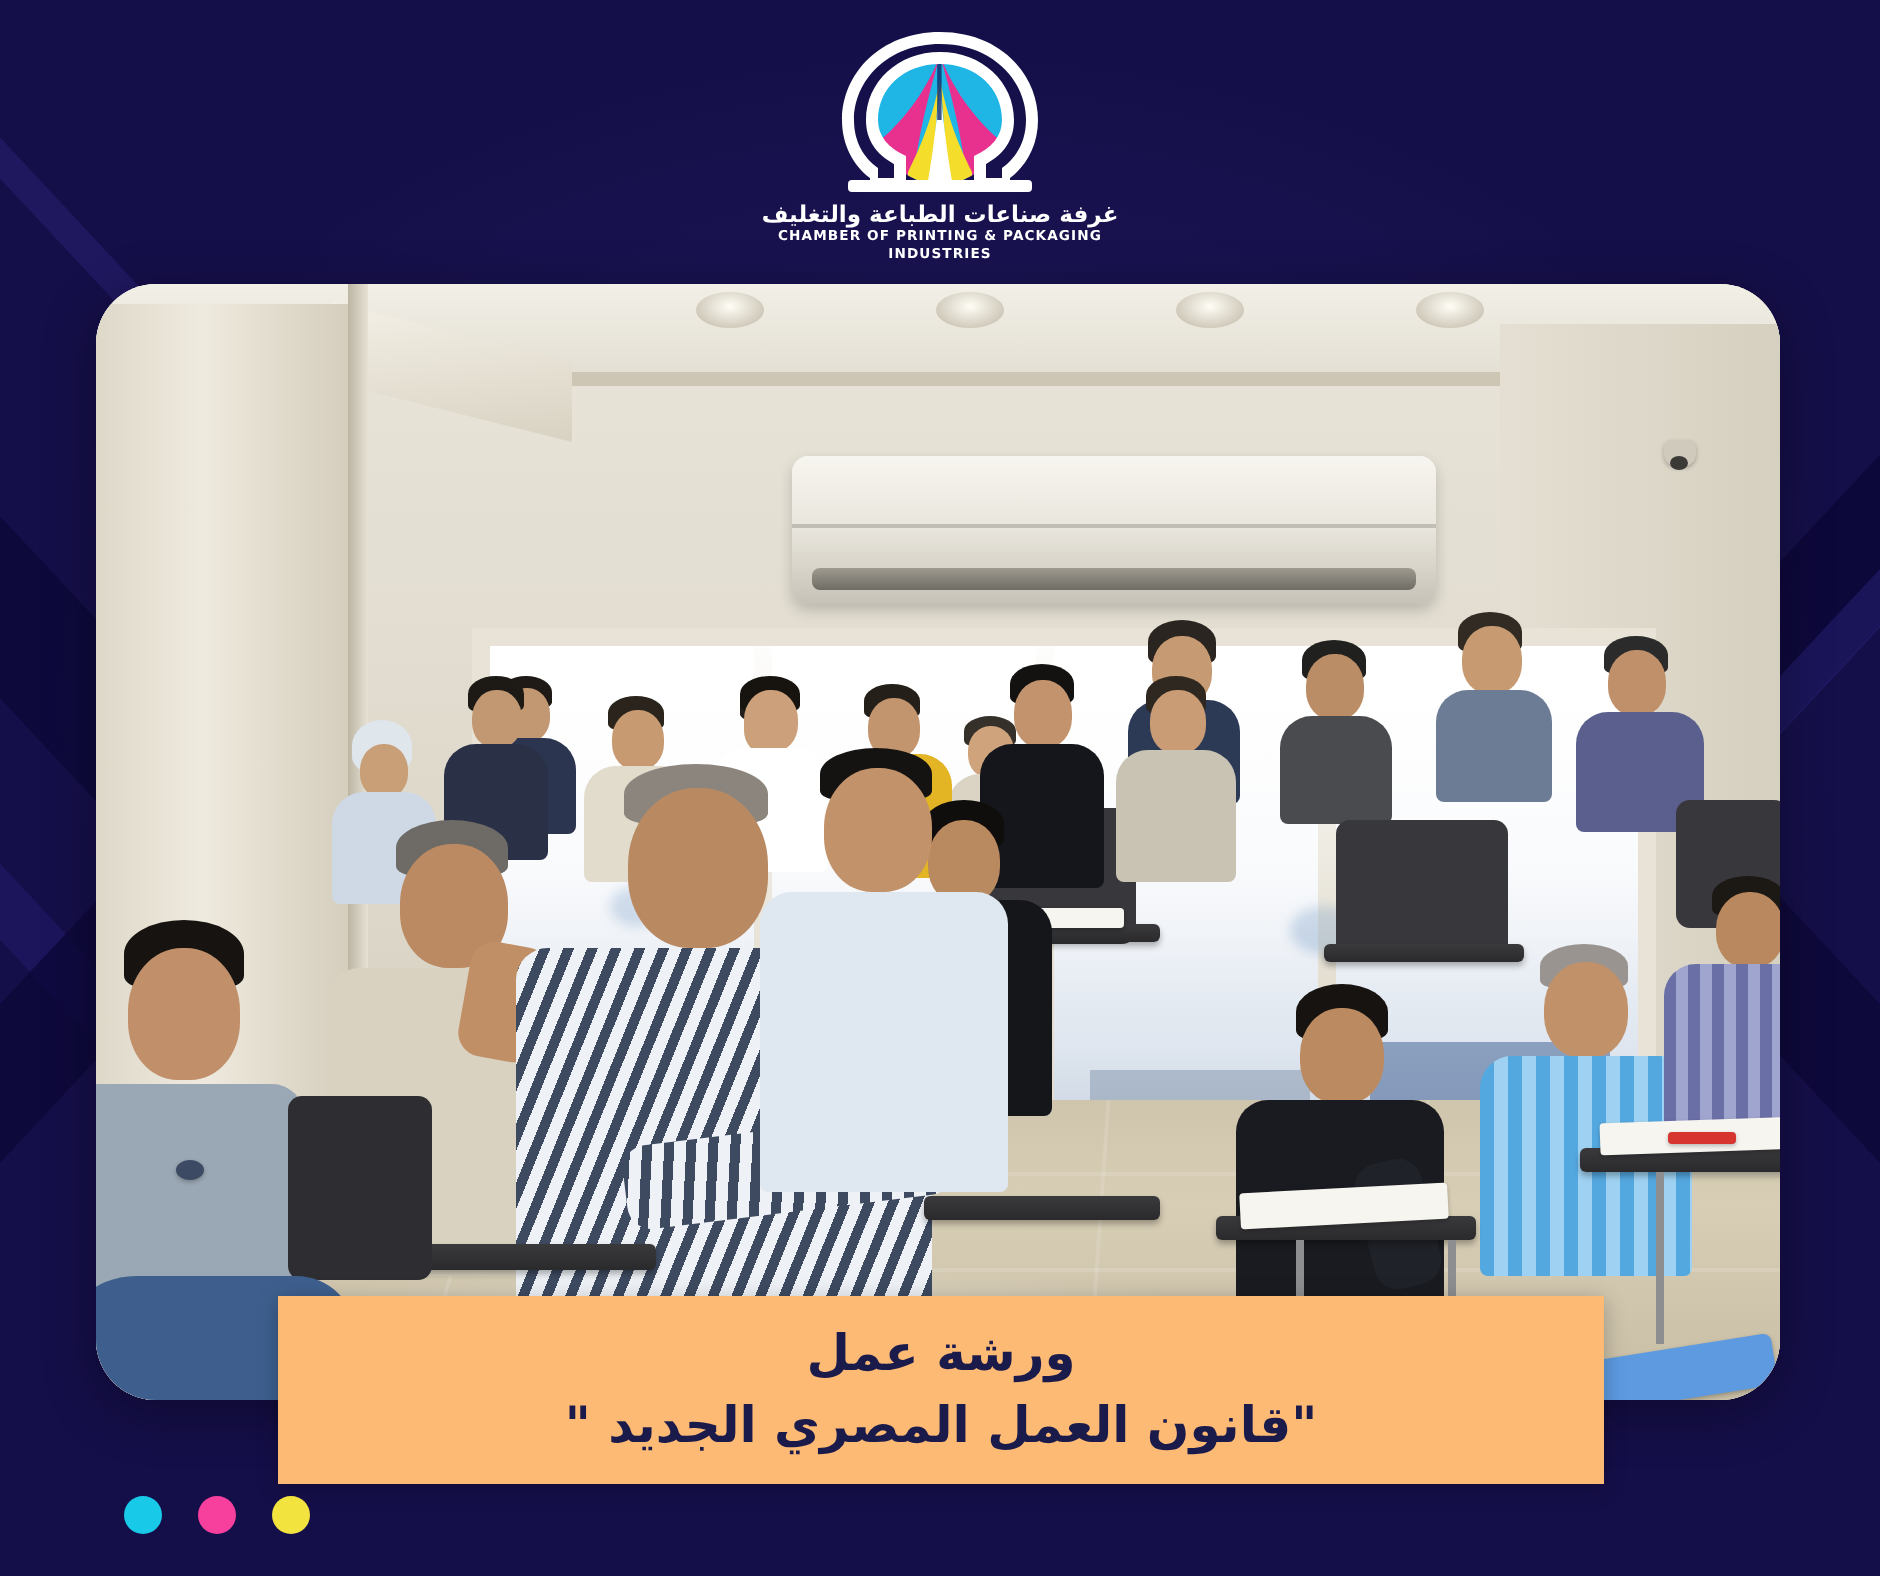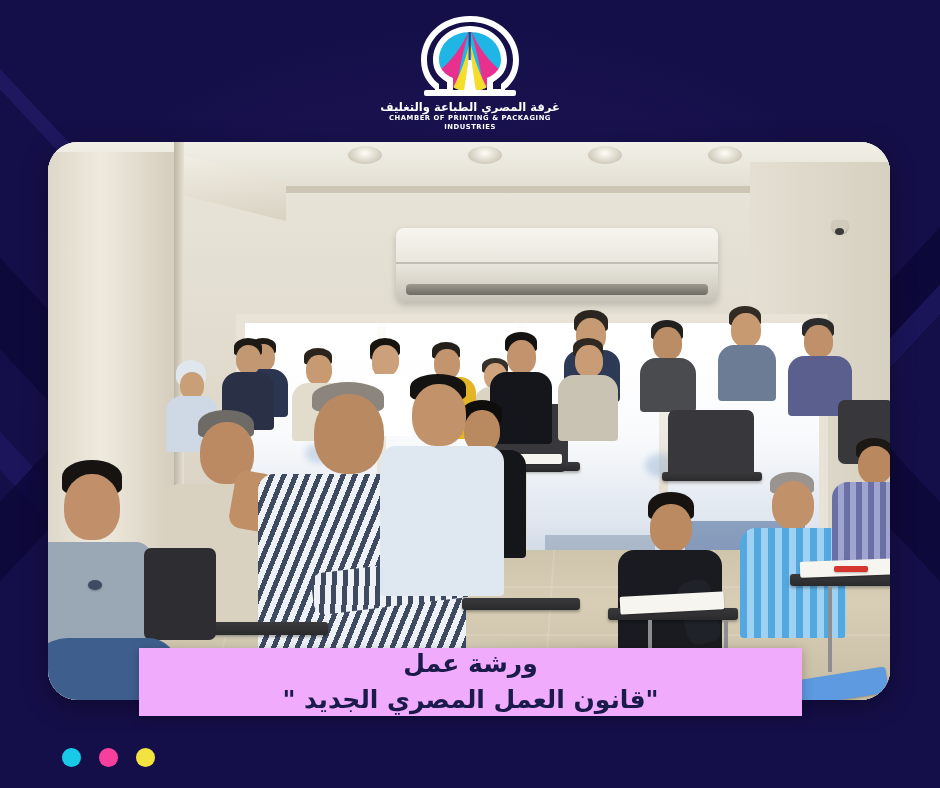--- a/index.html
+++ b/index.html
@@ -153,22 +153,22 @@
   .arm{position:absolute;border-radius:12px;}
   .desk{position:absolute;border-radius:3px;
     background:linear-gradient(180deg,#3a3a3c,#2a2a2c);
     box-shadow:0 2px 3px rgba(0,0,0,.3);}
   .leg{position:absolute;width:4px;background:#8d8e90;}
   .paper{position:absolute;background:#f6f5f0;border-radius:2px;box-shadow:0 1px 2px rgba(0,0,0,.25);}
   .chairback{position:absolute;border-radius:7px;background:#38383c;}
 
   
   #caption{
-    position:absolute;left:139px;top:648px;width:663px;height:68px;
-    background:#f0abfc;z-index:8;
+    position:absolute;left:139px;top:648px;width:663px;height:94px;
+    background:#fdba74;z-index:8;
     display:flex;flex-direction:column;align-items:center;justify-content:center;
     box-shadow:0 2px 10px rgba(0,0,0,.25);
   }
   .cap-line{
     direction:rtl;color:#1b1b4b;font-weight:bold;text-align:center;
     font-family:"DejaVu Sans","Liberation Sans",sans-serif;
   }
   .cap-1{font-size:25px;line-height:1.25;}
   .cap-2{font-size:25px;line-height:1.3;margin-top:5px;}
 
@@ -217,21 +217,21 @@
       <path d="M60 2 C30 2 11 23 11 46 C11 59 17 69 25 75 L25 81 L43 81 L43 64
                C34 60 29 54 29 46 C29 30 42 18 60 18 C78 18 91 30 91 46
                C91 54 86 60 77 64 L77 81 L95 81 L95 75 C103 69 109 59 109 46
                C109 23 90 2 60 2 Z
                M60 8 C86 8 103 26 103 46 C103 57 98 65 91 70 L91 75 L83 75 L83 68
                C92 63 97 56 97 46 C97 27 81 12 60 12 C39 12 23 27 23 46
                C23 56 28 63 37 68 L37 75 L29 75 L29 70 C22 65 17 57 17 46
                C17 26 34 8 60 8 Z" fill="#ffffff"></path>
       <rect x="14" y="76" width="92" height="6" rx="2" fill="#ffffff"></rect>
     </svg>
-    <div class="logo-ar">غرفة المصري الطباعة والتغليف</div>
+    <div class="logo-ar">غرفة صناعات الطباعة والتغليف</div>
     <div class="logo-en">CHAMBER OF PRINTING &amp; PACKAGING INDUSTRIES</div>
   </div>
 
   <div id="photo-frame">
     <div id="photo">
 
       <div class="wall"></div>
       <div class="ceiling"></div>
       <div class="ceiling-lip"></div>
       <div class="downlight" style="left:300px;"></div>

